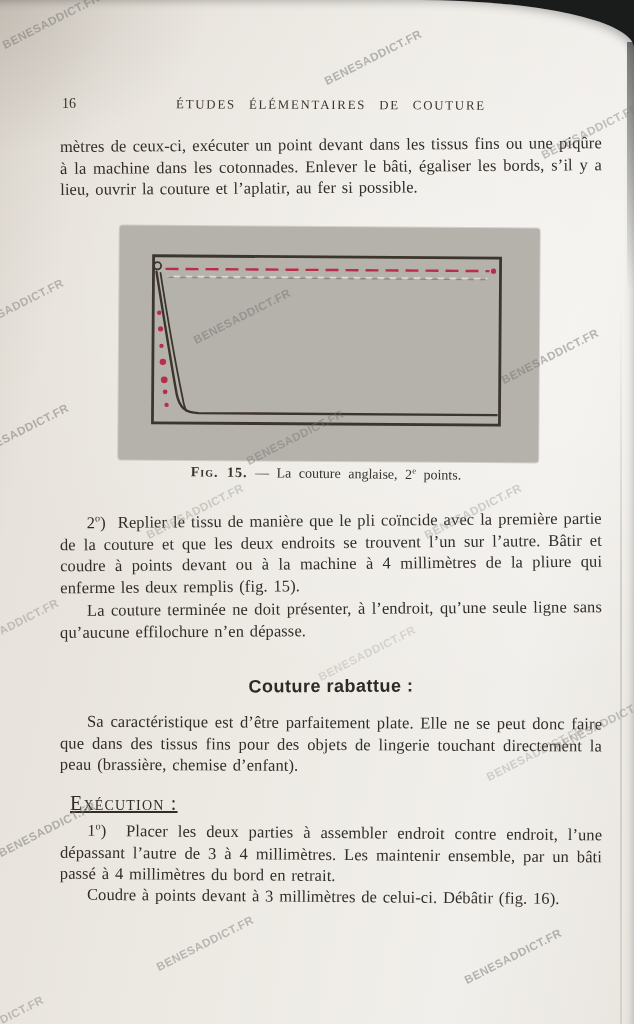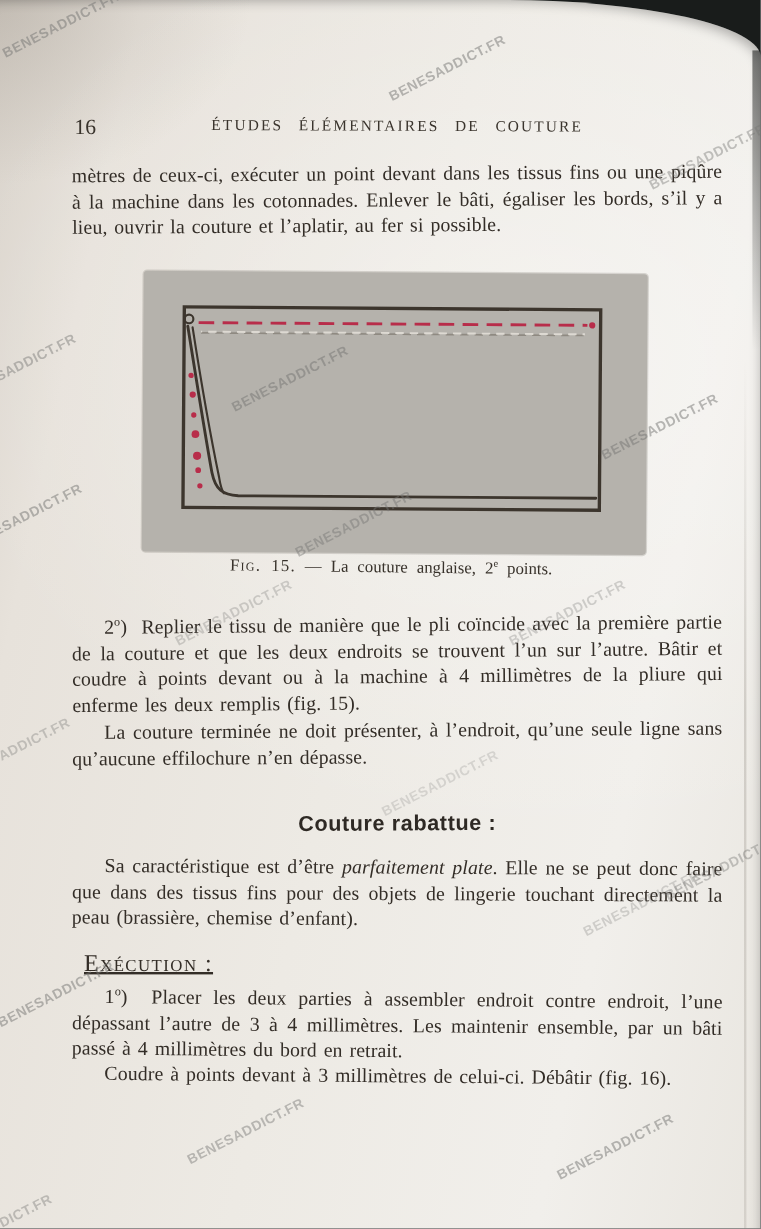--- a/index.html
+++ b/index.html
@@ -29,21 +29,21 @@
 
   .txt {
     position:absolute; left:60px; width:542px;
     color: var(--text-ink, #332d27);
     font-size:16.5px; line-height:21.5px; text-align:justify;
     word-spacing:1.5px; letter-spacing:0.1px;
   }
   .indent { text-indent:27px; }
   sup.ord { font-size:0.62em; vertical-align:super; line-height:0; }
 
-  .pgnum { position:absolute; left:62px; top:96px; font-size:18px; color:#38322b;font-family:Liberation Serif, serif; }
+  .pgnum { position:absolute; left:62px; top:96px; font-size:14px; color:#38322b;font-family:Liberation Serif, serif; }
   .running-header {
     position:absolute; left:60px; top:98px; width:542px; text-align:center;
     font-size:12.8px; letter-spacing:1.8px; word-spacing:8px; color:#3a342d;
     transform:rotate(0.25deg);
   }
 
   .figure-panel {
     position:absolute; left:119px; top:227px; width:420px; height:234px;
     background: var(--figure-panel, #b5b2ac);
     border-radius:3px;
@@ -53,32 +53,32 @@
   .ink-stroke { stroke: var(--figure-ink, #3c352d); fill:none; }
   .red-stroke { stroke: var(--thread-red, #b82d4a); fill:none; }
   .red-fill   { fill: var(--thread-red, #b82d4a); }
   .bast-dark  { stroke: var(--basting-dark, #8f8a82); fill:none; }
   .bast-light { stroke: var(--basting-light, #ddd9d2); fill:none; }
 
   .figure-caption {
     position:absolute; left:55px; top:466px; width:542px; text-align:center;
     font-size:14px; color:#38322b; word-spacing:4px; transform:rotate(0.7deg);
   }
-  .figure-caption .fig-label { font-variant:small-caps; letter-spacing:1px; }
+  .figure-caption .fig-label { font-variant:small-caps; letter-spacing:1px;font-weight:bold; }
 
   .section-heading {
     position:absolute; left:60px; top:676px; width:542px; text-align:center;
     font-family:"Liberation Sans", sans-serif; font-weight:bold; font-size:18px;
     color:#2e2924; letter-spacing:0.5px; transform:rotate(-0.3deg);
   }
   .exec-label {
     position:absolute; left:70px; top:792px;
     font-variant:small-caps; font-size:20px; letter-spacing:1.2px; color:#332d27;text-decoration:underline;
   }
-  .italic { font-style:italic; }
+  .italic { }
 
   .wm-layer { position:absolute; inset:0; z-index:6; pointer-events:none; }
   .wm {
     position:absolute; white-space:nowrap;
     font-family:"Liberation Sans", sans-serif; font-weight:600; font-size:11.5px;
     letter-spacing:0.5px; color: var(--watermark, #787876);
     transform: rotate(-27deg); transform-origin:0 100%;
   }
 </style>
 </head>

